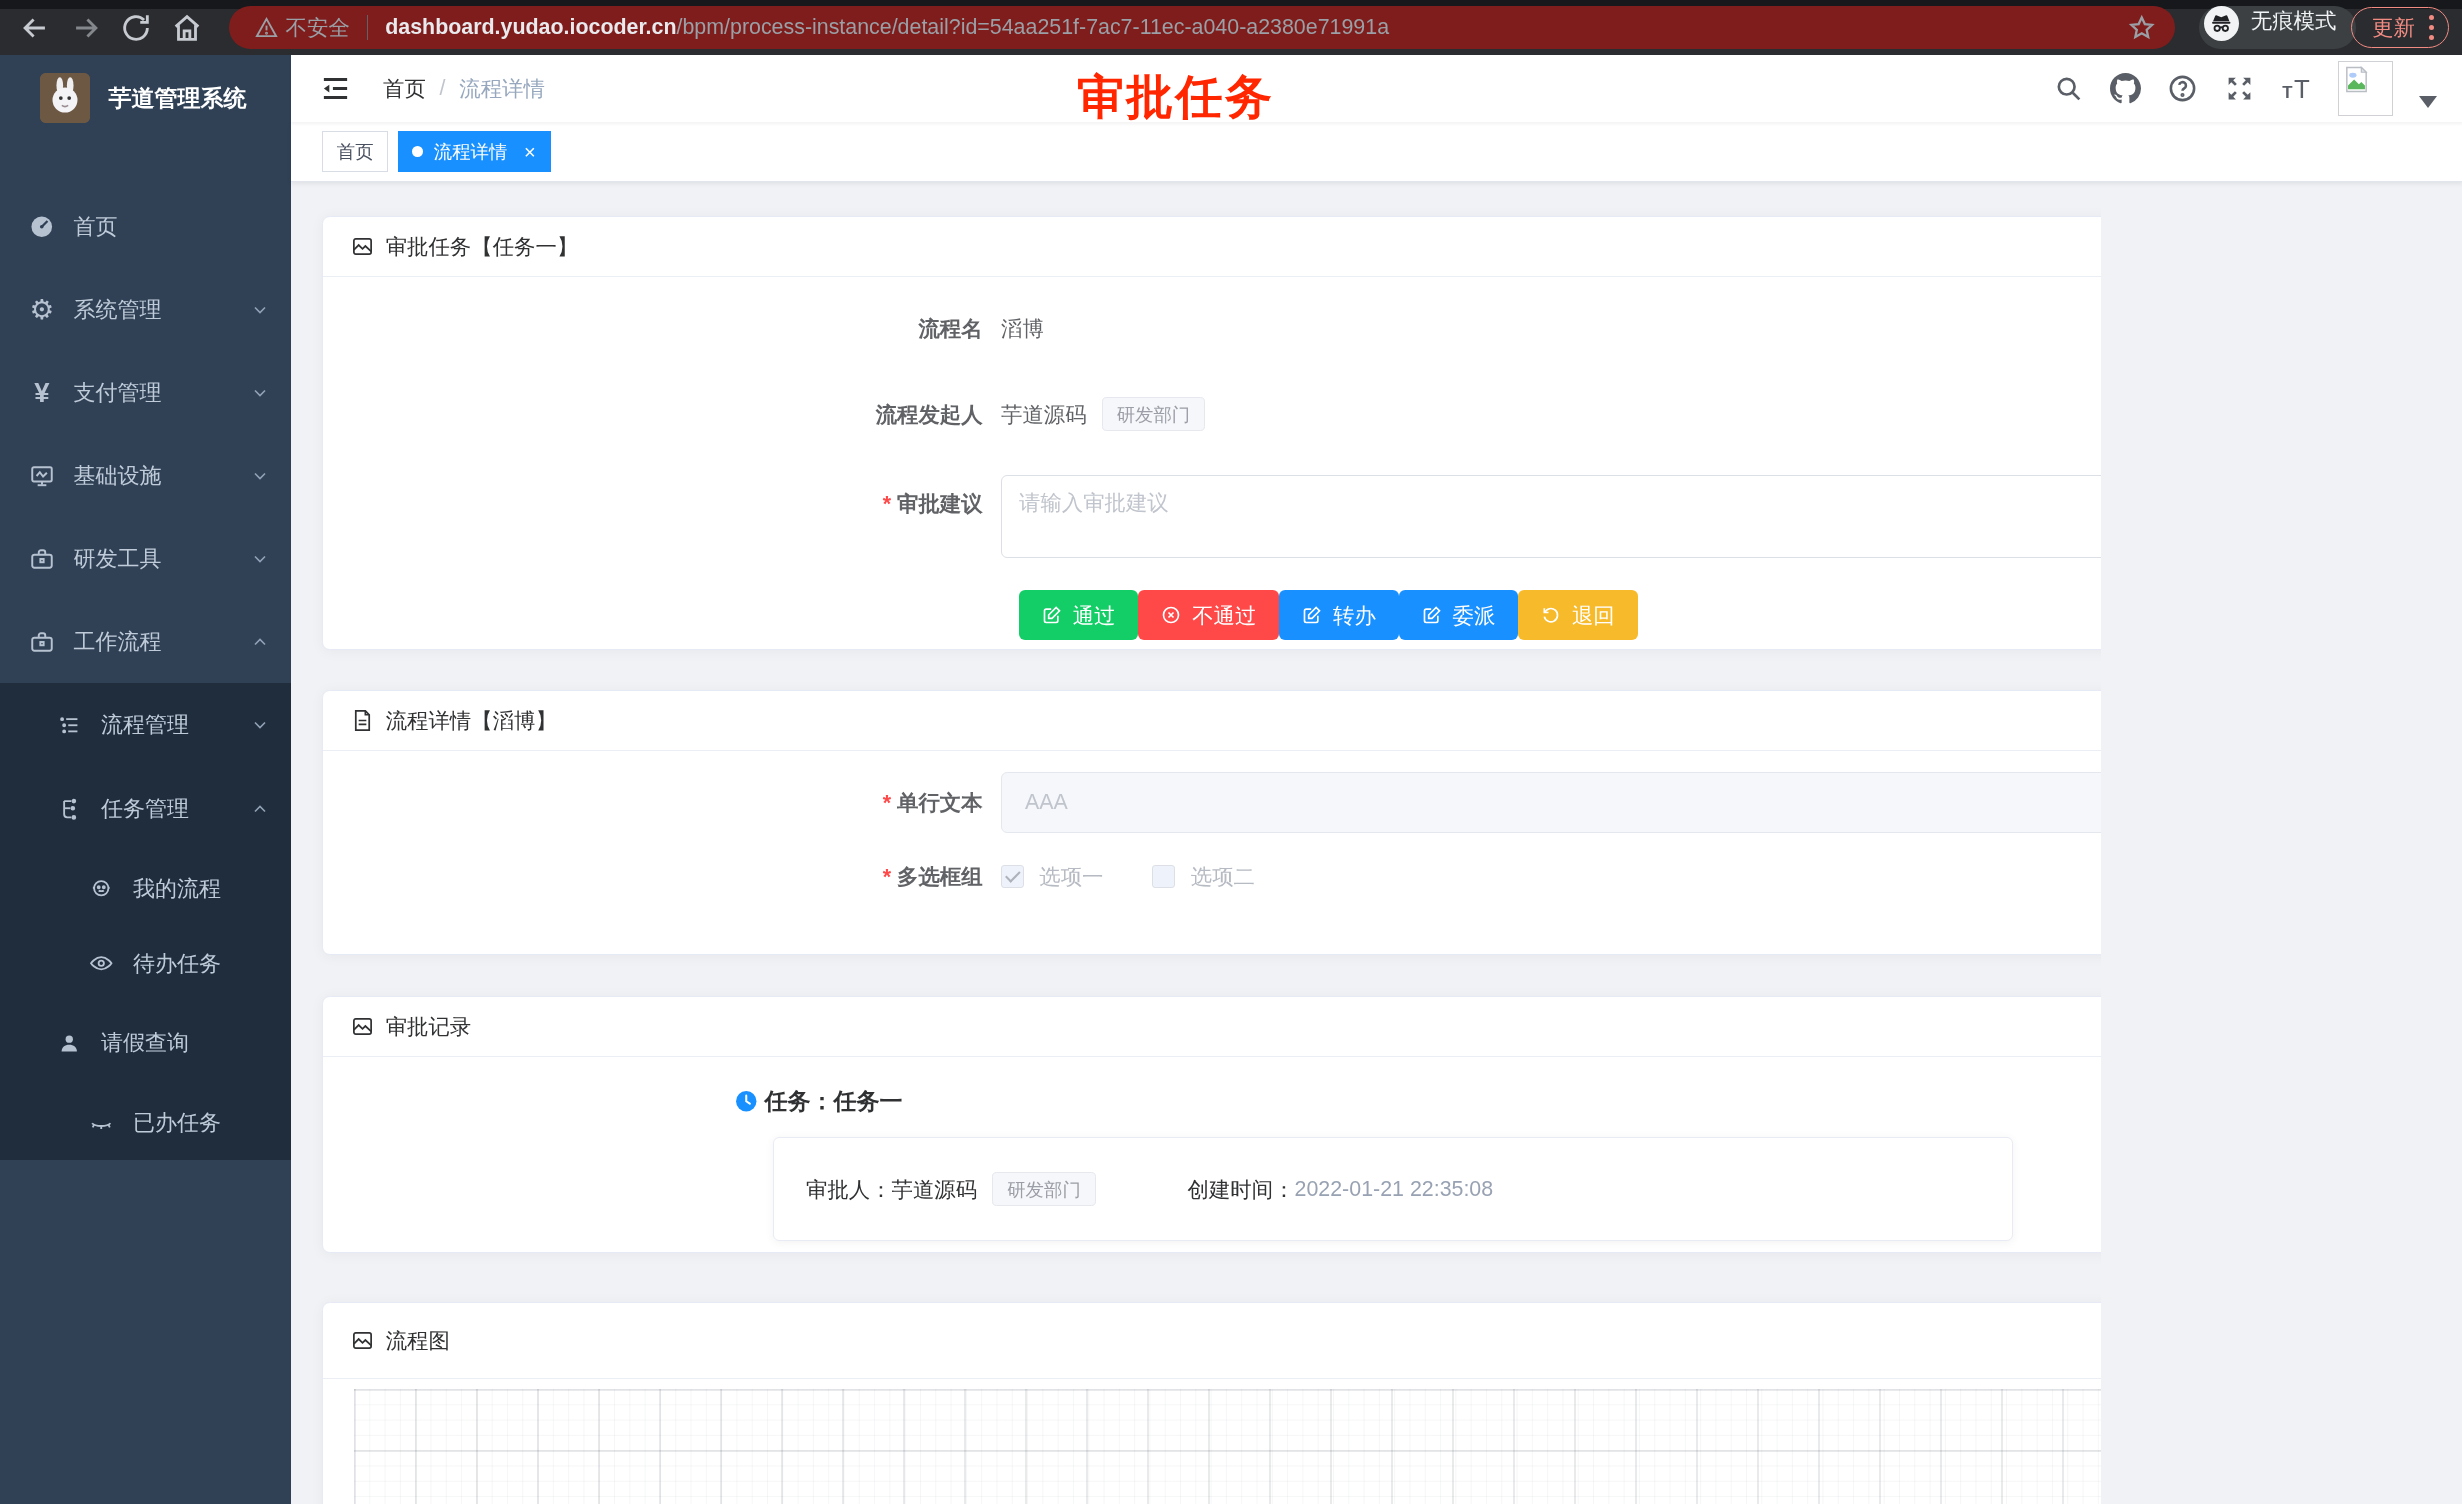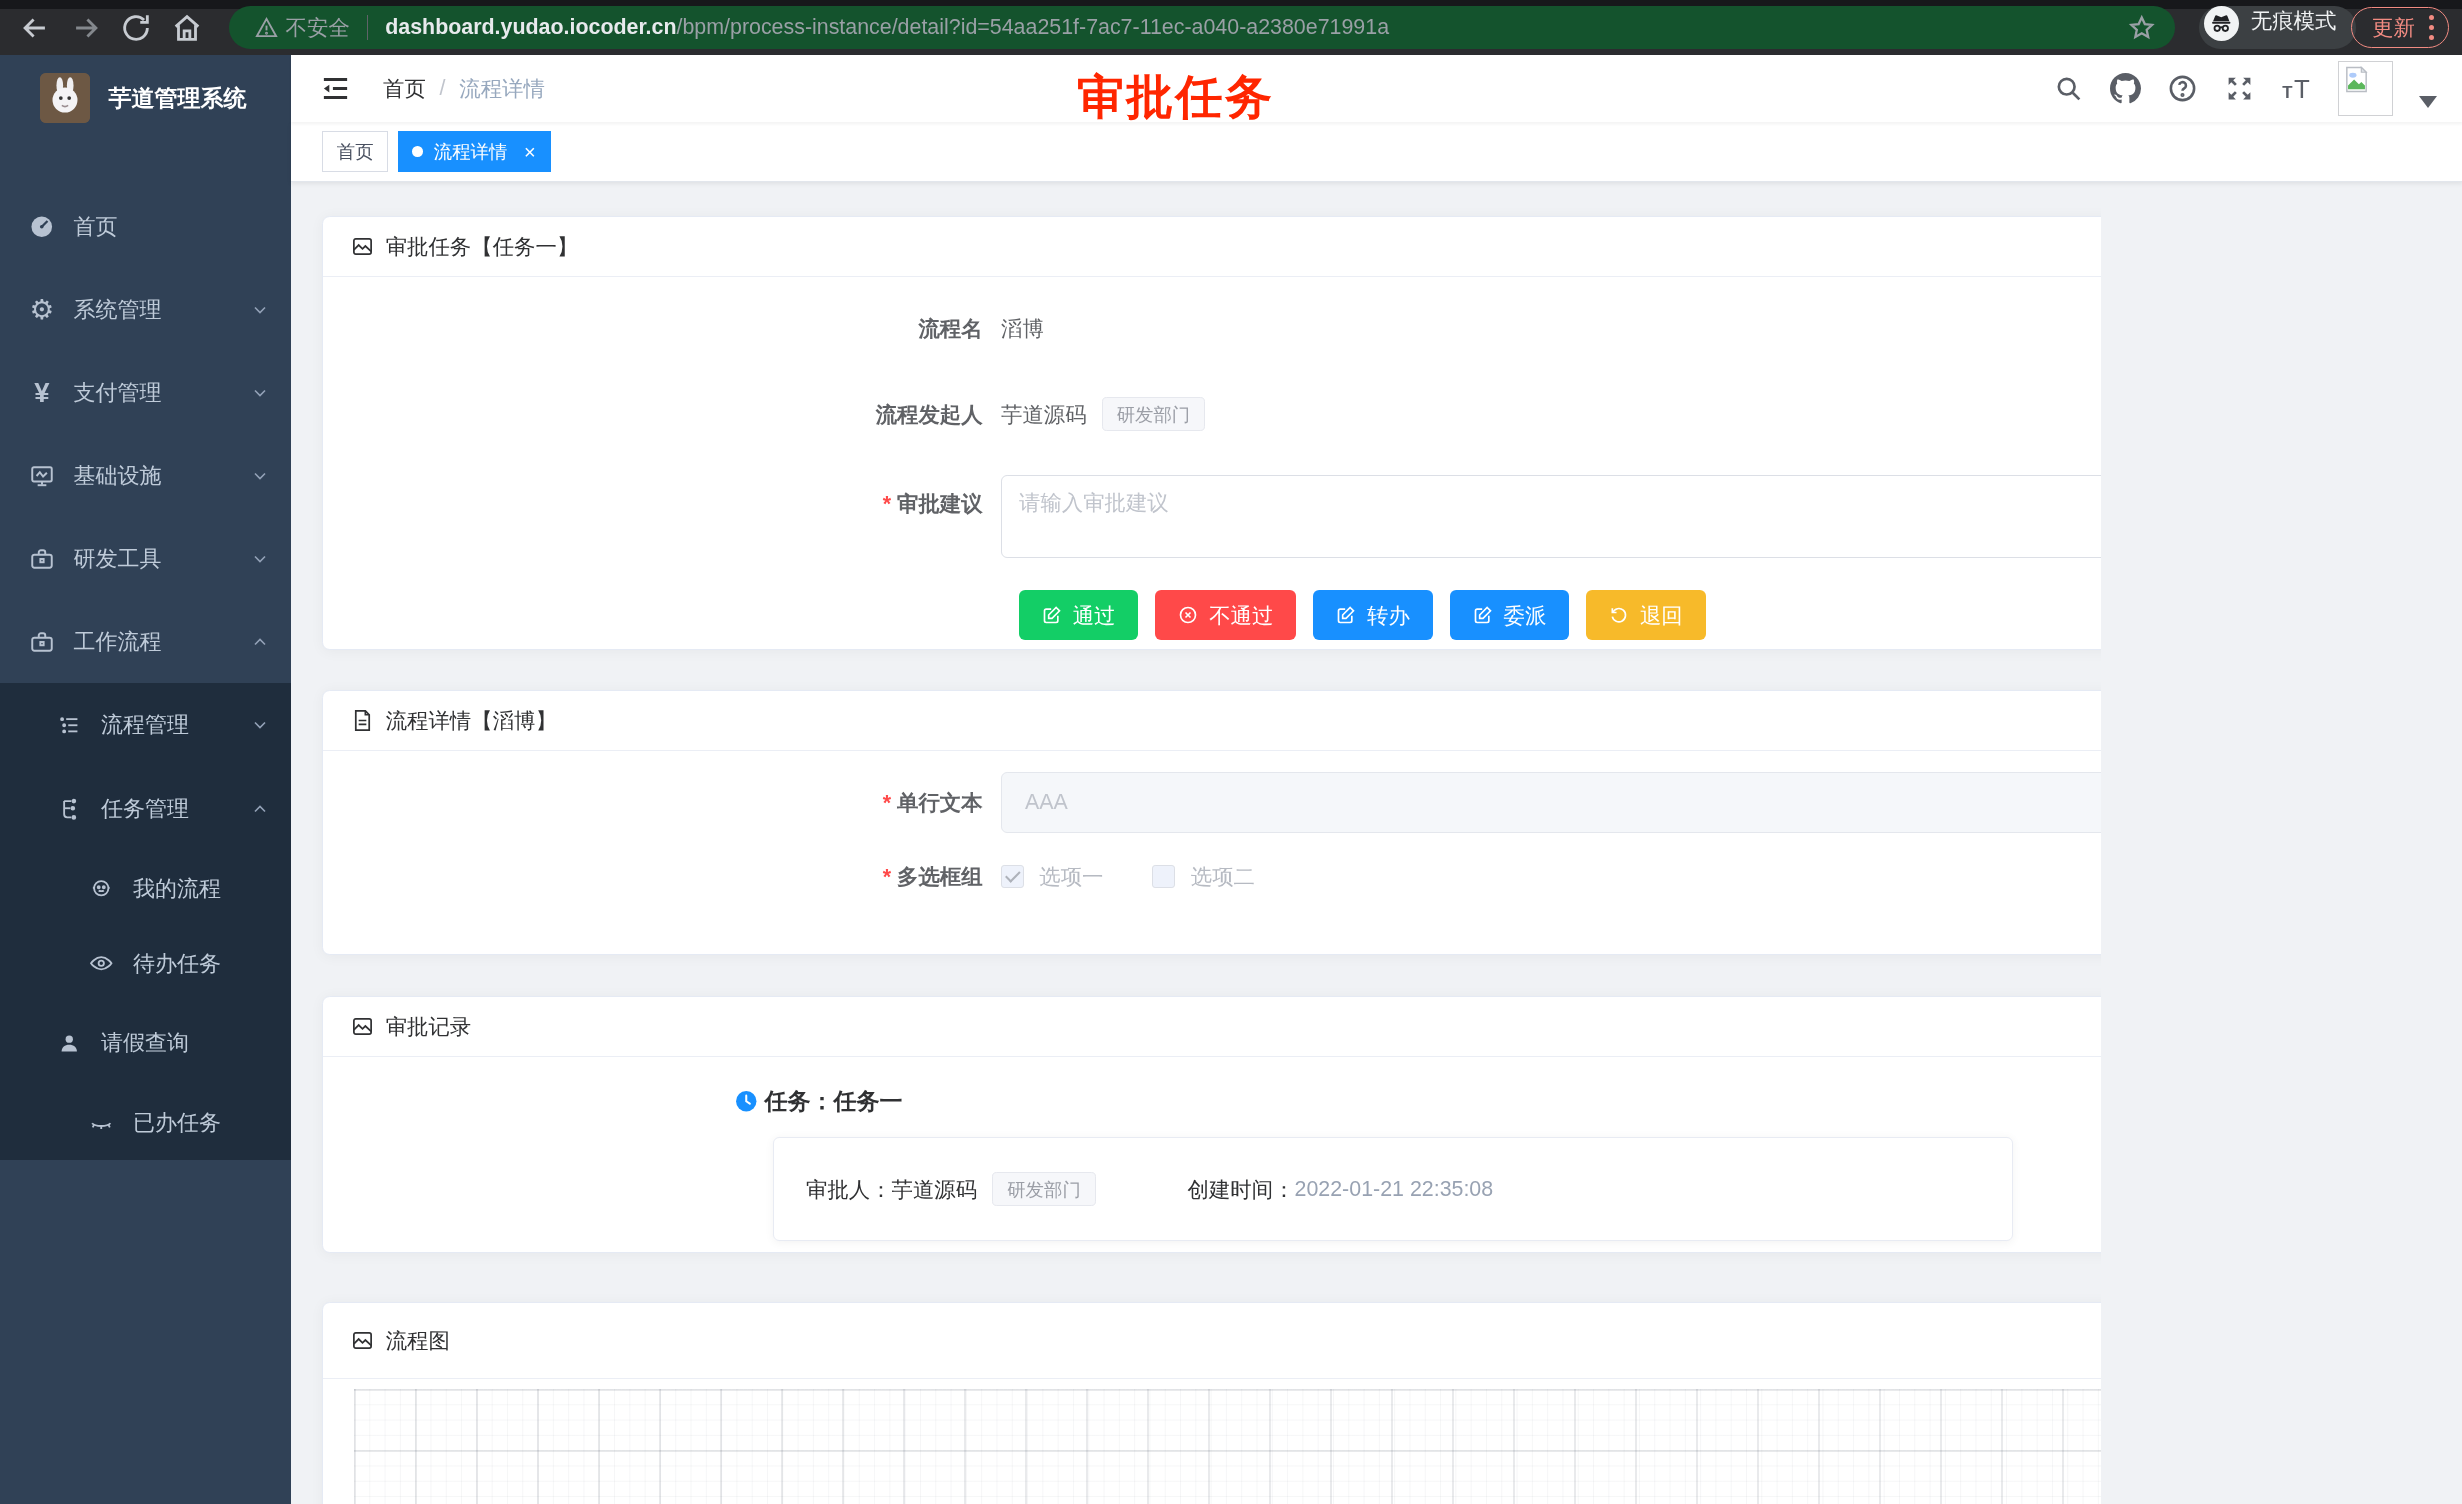--- a/index.html
+++ b/index.html
@@ -7,21 +7,21 @@
     font-family:"Liberation Sans","DejaVu Sans",sans-serif; }
   body { position:relative; }
   svg { display:block; }
 
   
   .browser { position:absolute; left:0; top:0; width:2462px; height:55px; background:#2b2c2f; }
   .browser .strip { position:absolute; left:0; top:0; width:2462px; height:9.2px; background:#17181b; }
   .nav-ico { position:absolute; top:10.7px; width:34px; height:34px; color:#c7cbd1; }
   .nav-ico.dim { color:#84888d; }
   .url-pill { position:absolute; left:229px; top:6.1px; width:1946px; height:43px; border-radius:21.4px;
-    background:#14532d; display:flex; align-items:center; color:#9aa0a6; font-size:21.4px; }
+    background:#7f1d1d; display:flex; align-items:center; color:#9aa0a6; font-size:21.4px; }
   .url-pill .sec { margin-left:26px; display:flex; align-items:center; gap:7.6px; }
   .url-pill .vsep { width:1.5px; height:24.5px; background:#5f6368; margin:0 17px; }
   .url-host { color:#e8eaed; font-weight:700; }
   .url-path { color:#9aa0a6; }
   .url-star { margin-left:auto; margin-right:20px; color:#9aa0a6; }
   .incog { position:absolute; left:2199px; top:6.1px; height:43px; border-radius:21.4px; background:#3c4043;
     display:flex; gap:12.2px; padding:0 20px 0 4.6px; color:#f1f3f4; font-size:21.4px; }
   .incog-badge { width:35px; height:35px; border-radius:50%; background:#f1f3f4; display:flex; align-items:center; justify-content:center; }
   .update-pill { position:absolute; left:2351px; top:6.9px; height:41px; border:1.5px solid #f28b82; border-radius:21.4px;
     display:flex; align-items:center; gap:13.8px; padding:0 13.8px 0 20px; color:#f28b82; font-size:21.4px; }
@@ -84,21 +84,21 @@
   .req::before { content:"* "; color:#ff4949; font-weight:700; }
   .fvalue { font-size:21.4px; color:#606266; display:flex; align-items:center; }
   .mini-tag { height:34px; display:inline-flex; align-items:center; padding:0 13.8px; margin-left:15.3px;
     background:#f6f7fa; border:1.5px solid #e6e8ee; border-radius:4.6px; color:#9b9ea6; font-size:18.4px; }
 
   .opinion-box { width:1237px; height:83px; border:1.5px solid #dcdfe6; border-radius:6.1px; font-size:21.4px;
     color:#606266; padding:12.2px 17px; resize:none; outline:none; background:#fff;
     font-family:"Liberation Sans","DejaVu Sans",sans-serif; }
   .opinion-box::placeholder { color:#c0c4cc; }
 
-  .btn-row { display:flex; gap:17px; margin-left:696px; }
+  .btn-row { display:flex; margin-left:696px; }
   .btn { height:50px; border:none; border-radius:6.1px; color:#fff; font-size:21.4px; display:flex;
     align-items:center; gap:10.7px; padding:0 23px; cursor:pointer;
     font-family:"Liberation Sans","DejaVu Sans",sans-serif; }
   .btn.green { background:#13ce66; }
   .btn.red { background:#ff4949; }
   .btn.blue { background:#1890ff; }
   .btn.orange { background:#f7ba2a; }
 
   .dis-input { width:1237px; height:61px; background:#f5f7fa; border:1.5px solid #e4e7ed; border-radius:6.1px;
     font-size:21.4px; color:#c0c4cc; padding:0 23px; outline:none;

